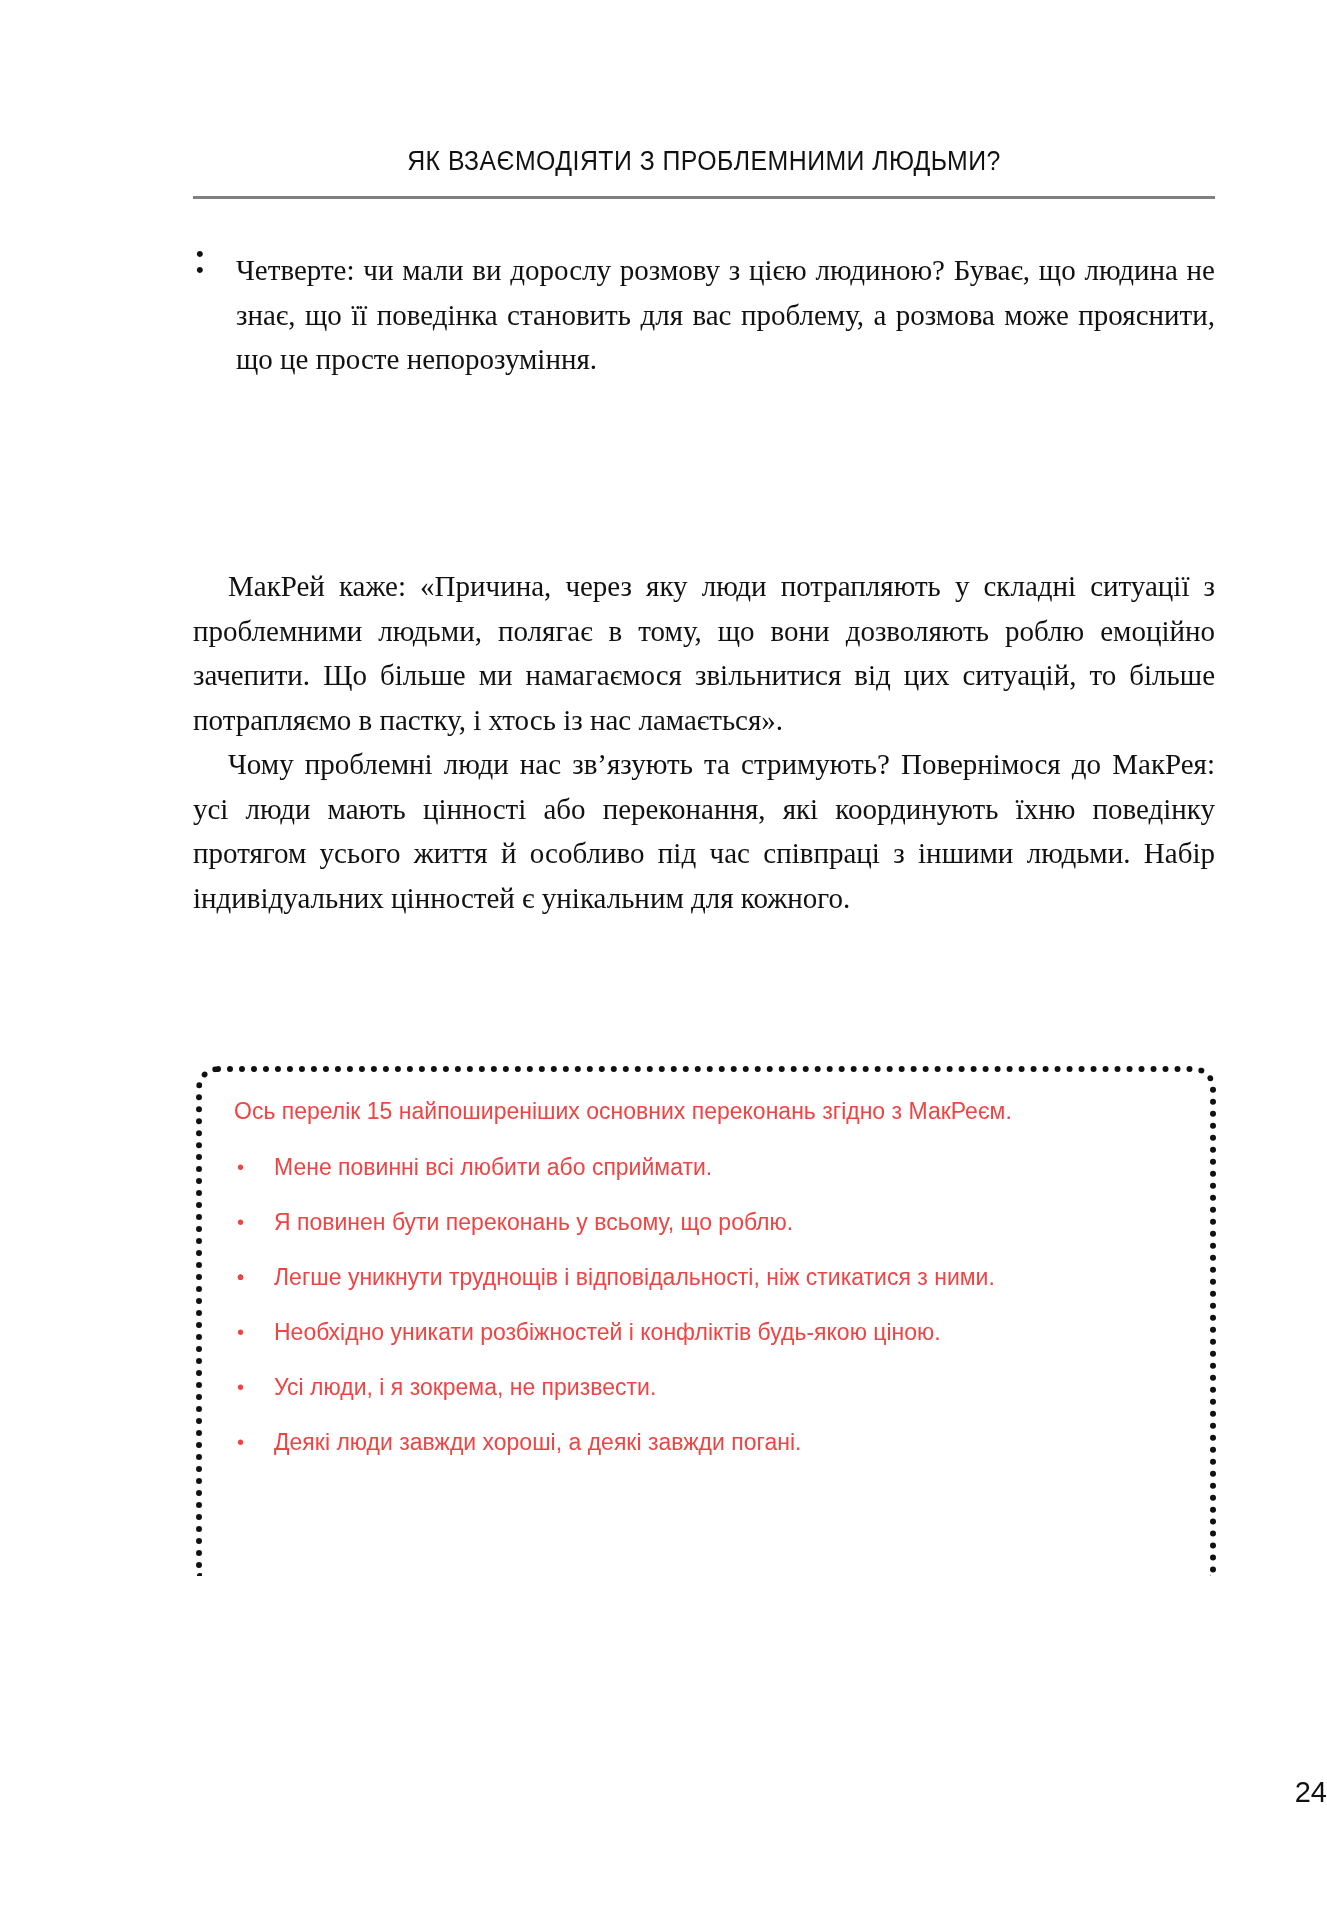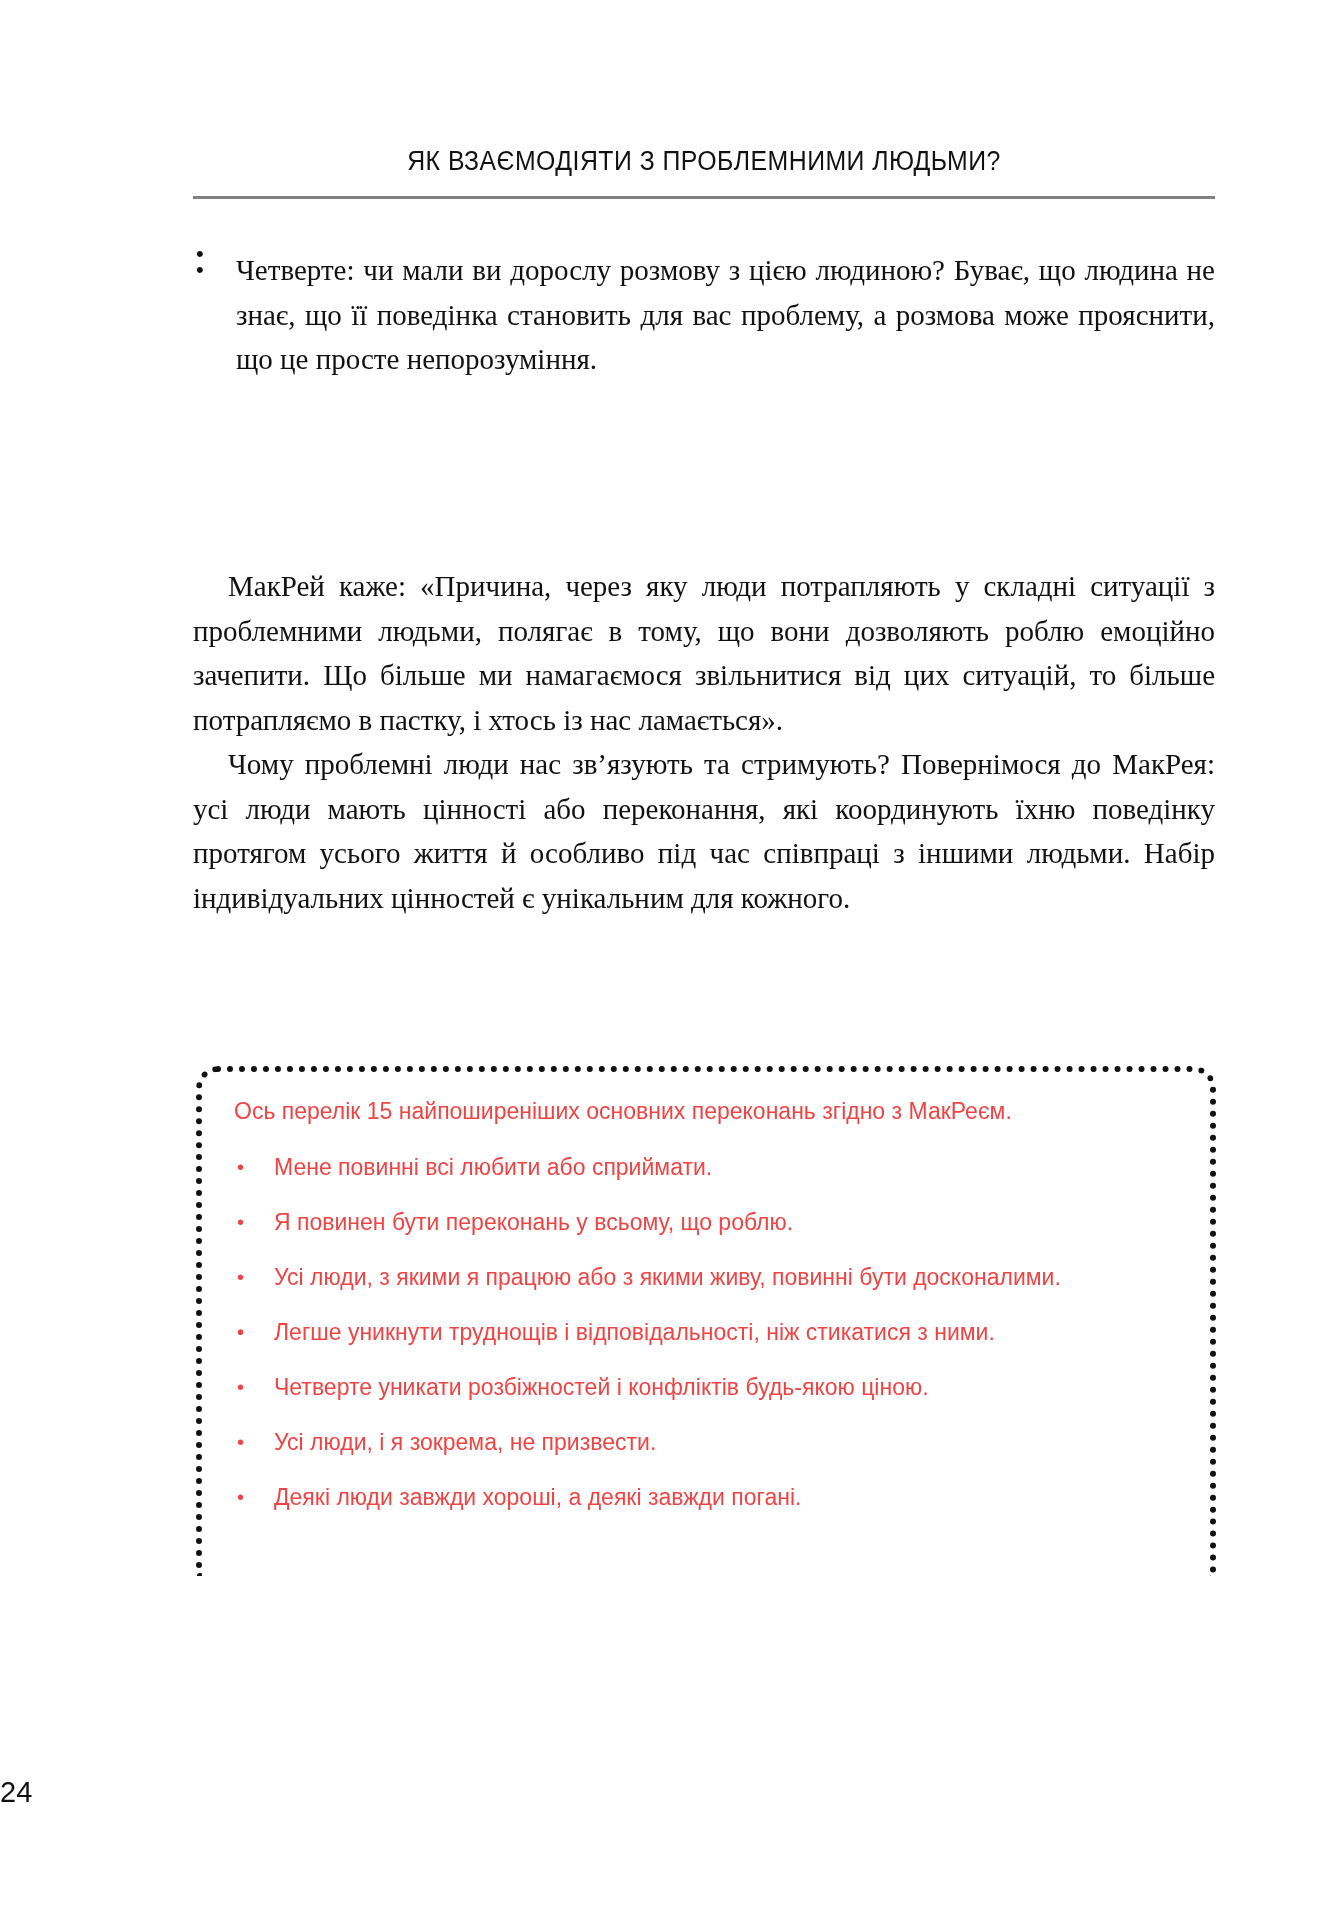--- a/index.html
+++ b/index.html
@@ -26,21 +26,21 @@
   .box-content {
     position: absolute; left: 234px; top: 1094px; width: 950px;
     font-family: "Liberation Sans", sans-serif; font-size: 23px; color: #ef4444;
     transform-origin: left top;
   }
   .box-intro { line-height: 34px; margin: 0 0 22px 0; }
   .box-list { list-style: none; margin: 0; padding: 0; }
   .box-list li { position: relative; padding-left: 40px; line-height: 34px; margin-bottom: 21px; text-align: justify; }
   .box-list li .dot { position: absolute; left: 3px; top: 0; font-size: 20px; }
   .page-number {
-    position: absolute; left: 0; width: 1327px; top: 1776px; text-align: left;
+    position: absolute; left: 0; width: 1327px; top: 1776px; text-align: right;
     font-family: "Liberation Sans", sans-serif; font-size: 29px;
   }
 </style>
 </head>
 <body>
 
 <div class="running-head">ЯК ВЗАЄМОДІЯТИ З ПРОБЛЕМНИМИ ЛЮДЬМИ?</div>
 <div class="head-rule"></div>
 
 <div class="body-text" style="top:232px;">
@@ -58,22 +58,22 @@
   <p class="p-indent">Чому проблемні люди нас зв’язують та стримують? Повернімося до МакРея: усі люди мають цінності або переконання, які координують їхню поведінку протягом усього життя й особливо під час співпраці з іншими людьми. Набір індивідуальних цінностей є унікальним для кожного.</p>
 </div>
 
 <div class="box-border"></div>
 
 <div class="box-content">
   <p class="box-intro" style="width:780px;">Ось перелік 15 найпоширеніших основних переконань згідно з МакРеєм.</p>
   <ul class="box-list">
     <li><span class="dot">•</span><span>Мене повинні всі любити або сприймати.</span></li>
     <li><span class="dot">•</span><span>Я повинен бути переконань у всьому, що роблю.</span></li>
-    <li><span class="dot">•</span><span>Усі люди, з якими я працюю або з якими живу, повинні бути досконалими.</span></li>
+    <li><span class="dot">•</span></li>
     <li><span class="dot">•</span></li>
     <li><span class="dot">•</span><span>Легше уникнути труднощів і відповідальності, ніж стикатися з ними.</span></li>
-    <li><span class="dot">•</span><span>Четверте уникати розбіжностей і конфліктів будь-якою ціною.</span></li>
+    <li><span class="dot">•</span><span>Необхідно уникати розбіжностей і конфліктів будь-якою ціною.</span></li>
     <li><span class="dot">•</span><span>Усі люди, і я зокрема, не призвести.</span></li>
     <li><span class="dot">•</span><span>Деякі люди завжди хороші, а деякі завжди погані.</span></li>
   </ul>
 </div>
 
 <div class="page-number">24</div>
 
 </body></html>

